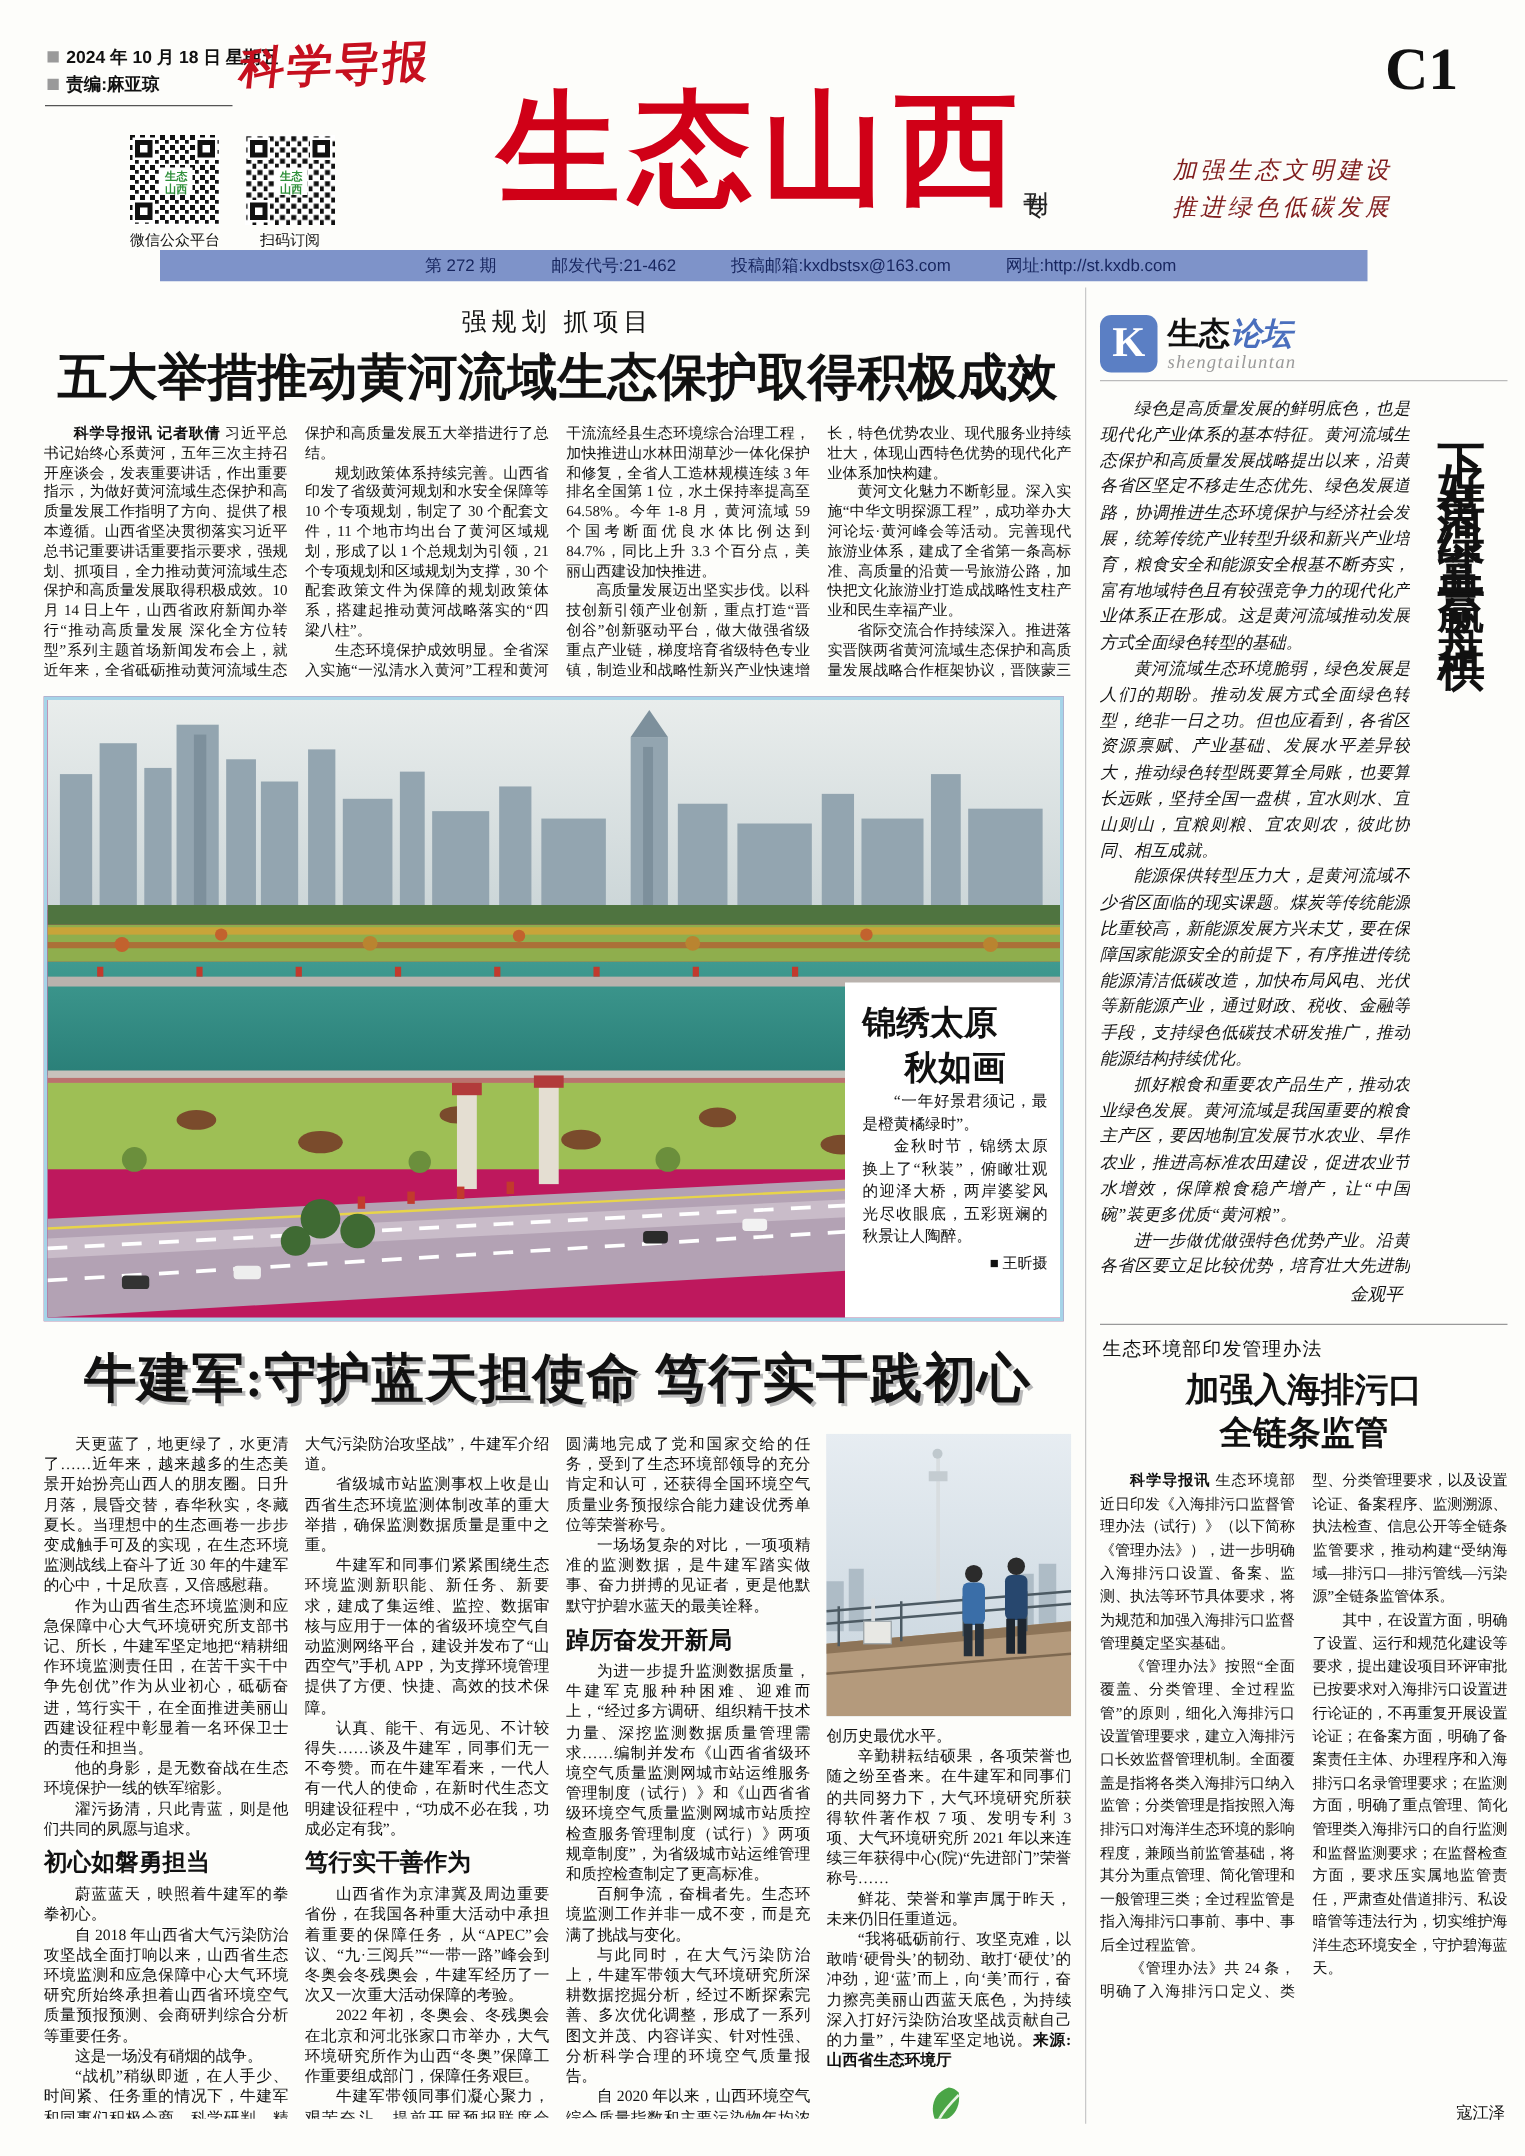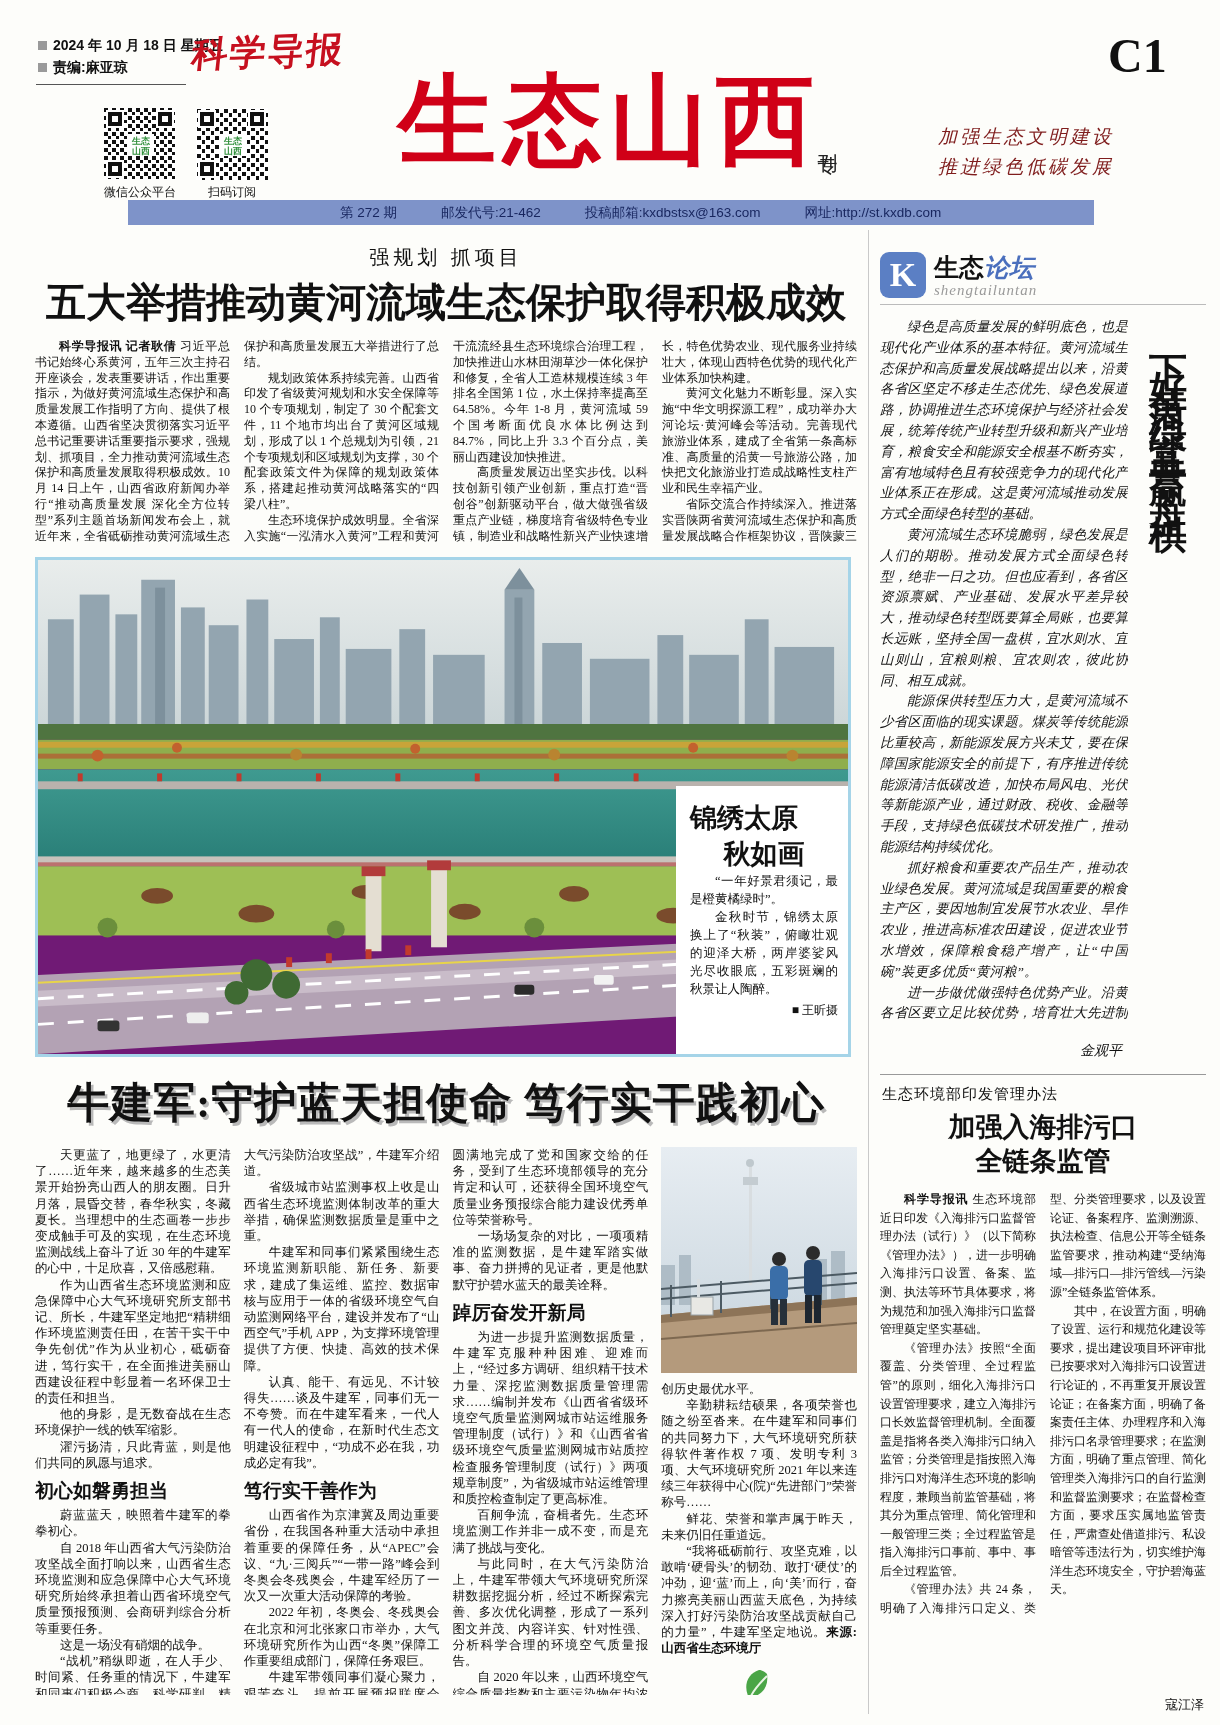--- a/index.html
+++ b/index.html
@@ -35,21 +35,21 @@
   
   .kicker1{text-align:center;font-family:"Liberation Sans",sans-serif;font-size:20px;letter-spacing:4px;
            margin-top:14px;}
   .headline1{text-align:center;font-family:"Liberation Sans","DejaVu Sans",sans-serif;font-weight:900;
              font-size:40px;letter-spacing:0px;margin:8px 0 14px 0;line-height:1.15;}
   .a1body{height:206px;overflow:hidden;column-count:4;column-gap:14px;
           font-size:12px;line-height:15.8px;text-align:justify;}
   .a1body p{margin:0;text-indent:2em;}
   
   .photo1{position:relative;margin:10px 0 8px 0;border:3px solid #a5d4e8;width:816px;height:500px;
-          box-sizing:border-box;background:#701a75;}
+          box-sizing:border-box;background:#be185d;}
   .photo1 svg{display:block;width:100%;height:100%;}
   .capbox{position:absolute;right:0;bottom:0;width:172px;height:268px;background:#fff;
           padding:14px 10px 8px 14px;box-sizing:border-box;}
   .captitle{font-family:"Liberation Sans",sans-serif;font-weight:700;font-size:27px;line-height:36px;}
   .capbody{font-size:12.5px;line-height:18px;text-align:justify;margin-top:0;}
   .capbody p{margin:0;text-indent:2em;}
   .capcredit{font-size:12px;margin-top:4px;text-align:right;}
   
   .headline2{text-align:center;font-family:"Liberation Serif",serif;font-weight:900;font-size:42px;
              letter-spacing:1px;margin:18px 0 16px 0;text-shadow:2.5px 2.5px 0 #b9b9b9;}
@@ -71,21 +71,21 @@
   .forumname{line-height:1;}
   .fn-black{font-size:25px;font-weight:900;font-family:"Liberation Sans",sans-serif;}
   .fn-blue{font-size:25px;font-weight:900;color:#4a6fbd;font-style:italic;font-family:"Liberation Serif",serif;}
   .fn-pin{font-size:15px;color:#9a9a9a;font-style:italic;letter-spacing:1px;margin-top:3px;}
   .forumbody{display:flex;margin-top:12px;}
   .forumtext{width:248px;font-size:13.5px;line-height:20.8px;text-align:justify;font-style:italic;
              height:706px;overflow:hidden;}
   .forumtext p{margin:0;text-indent:2em;}
   .vtitle{writing-mode:vertical-rl;font-size:38px;font-weight:900;letter-spacing:16px;
           font-family:"Liberation Serif",serif;margin-left:14px;margin-top:8px;height:700px;}
-  .fsig{text-align:right;font-size:14px;font-style:italic;padding-right:84px;margin-top:17px;}
+  .fsig{text-align:right;font-size:14px;font-style:italic;padding-right:84px;margin-top:2px;}
   .side-div{border-top:1px solid #999;margin:14px 0 10px 0;}
   
   .kicker3{font-size:15px;letter-spacing:1px;margin:2px 0 6px 2px;}
   .headline3{text-align:center;font-family:"Liberation Sans",sans-serif;font-weight:900;font-size:27px;
              line-height:34px;margin-bottom:12px;}
   .a3body{column-count:2;column-gap:14px;height:500px;overflow:hidden;
           font-size:12px;line-height:18.6px;text-align:justify;}
   .a3body p{margin:0;text-indent:2em;font-family:Liberation Serif, serif;}
   .byline3{text-align:right;font-size:13px;margin-top:6px;padding-right:2px;}
 </style>

